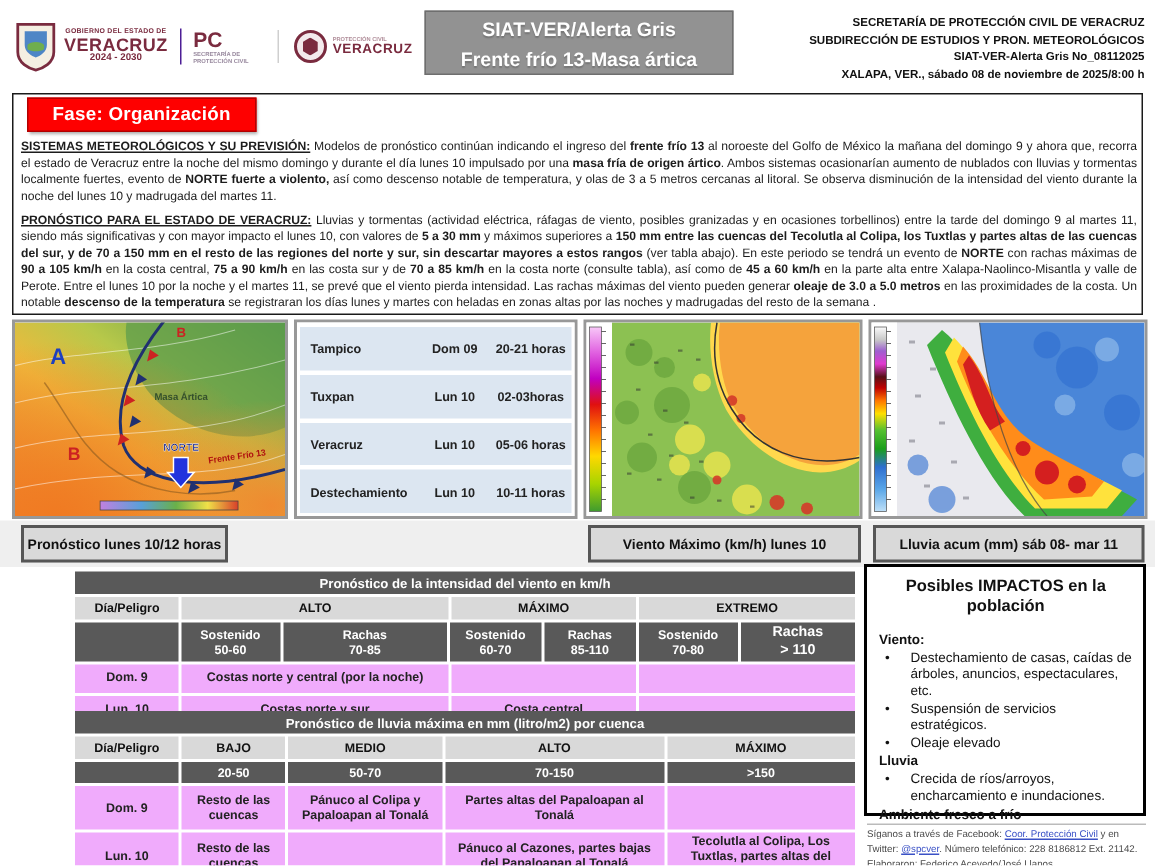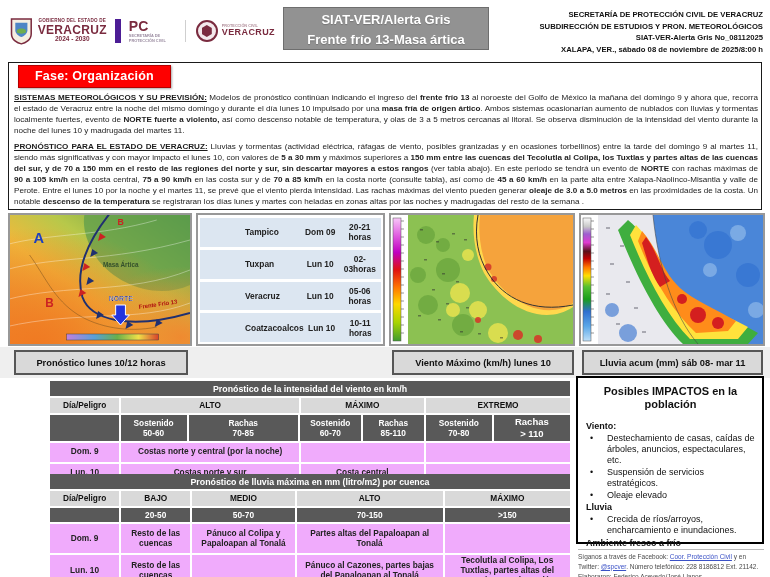--- a/index.html
+++ b/index.html
@@ -8,21 +8,21 @@
     position:relative; width:770px; height:577px; background:#fff;
     font-family:"Liberation Sans", sans-serif; color:#1a1a1a; overflow:hidden;
   }
   
   .logos { position:absolute; left:10px; top:9px; width:265px; height:44px; display:flex; align-items:center; }
   .logo-shield { width:30px; height:36px; margin-right:5px; }
   .logo-gob { text-align:center; color:#7a2b3f; line-height:1.05; margin-right:8px; }
   .logo-gob .sm { font-size:4.6px; font-weight:bold; letter-spacing:.2px; }
   .logo-gob .big { font-size:12px; font-weight:bold; letter-spacing:.3px; }
   .logo-gob .per { font-size:6.5px; font-weight:bold; }
-  .logo-pc { text-align:left; color:#7a2b3f; line-height:1.1; margin-right:10px; padding-left:8px; border-left:6px solid #4c1d95; }
+  .logo-pc { text-align:left; color:#7a2b3f; line-height:1.1; margin-right:10px; padding-left:8px; border-left:1px solid #4c1d95; }
   .logo-pc .pc { font-size:14px; font-weight:bold; }
   .logo-pc .sub { font-size:3.9px; font-weight:bold; width:46px; color:#9a8ba0; }
   .logo-pcv { display:flex; align-items:center; gap:4px; padding-left:10px; border-left:1px solid #cfcfcf; }
   .logo-pcv .circ { width:22px; height:22px; border-radius:50%; border:2.5px solid #7a2b3f; background:#f3e9ec; display:flex; align-items:center; justify-content:center; }
   .logo-pcv .circ .inner { width:10px; height:12px; background:#7a2b3f; clip-path:polygon(50% 0,100% 25%,100% 75%,50% 100%,0 75%,0 25%); }
   .logo-pcv .vtx { color:#7a2b3f; line-height:1; }
   .logo-pcv .vtx .t { font-size:3.8px; font-weight:bold; color:#b08d99; }
   .logo-pcv .vtx .n { font-size:9px; font-weight:bold; letter-spacing:.4px; }
   .title-box {
     position:absolute; left:283px; top:7px; width:206px; height:43px;
@@ -52,32 +52,32 @@
   .v1 svg, .mapfill { display:block; width:100%; height:100%; }
   .colorbar { width:17px; height:100%; background:#fff; }
   .mapwrap { flex:1; height:100%; }
 
   .ports-head {
     background:#595959; color:#fff; font-weight:bold; font-size:8.2px; line-height:1.35;
     text-align:center; padding:4px 6px; min-height:52px;
   }
   .ports-rows { flex:1; background:#fff; padding:3px 2px 2px 2px; display:flex; flex-direction:column; gap:3px; }
   .ports-row { background:#dce6f1; flex:1; display:flex; align-items:center; font-size:8.4px; font-weight:bold; color:#222; }
-  .ports-row .c1 { width:44%; padding-left:7px; text-align:left;margin-left:38px; }
+  .ports-row .c1 { width:44%; padding-left:7px; text-align:left; }
   .ports-row .c2 { width:26%; text-align:center; }
   .ports-row .c3 { width:30%; text-align:center; }
 
   
   .btn-band { position:absolute; left:0; top:347px; width:770px; height:31px; background:#efefef; }
   .btn {
     position:absolute; top:350px; height:25px; background:#d9d9d9; border:2px solid #565656;
     font-size:9.3px; font-weight:bold; color:#111; display:flex; align-items:center; justify-content:center;
     cursor:pointer; text-align:center;
   }
-  .btn1 { left:14px;  width:174px; }
+  .btn1 { left:14px;  width:138px; }
   .btn2 { left:196px; width:188px; }
   .btn3 { left:392px; width:182px;text-align:center; }
   .btn4 { left:582px; width:181px; }
 
   
   .dtable { position:absolute; left:8px; width:562px; font-size:8.3px;padding-left:42px; }
   .wind-table { top:381px; }
   .rain-table { top:474px; }
   .t-title { background:#595959; color:#fff; font-weight:bold; text-align:center; font-size:8.8px; padding:2.5px 0; }
   .t-row { display:flex; margin-top:2px; }
@@ -232,21 +232,21 @@
         <div class="c1">Tuxpan</div>
         <div class="c2">Lun 10</div>
         <div class="c3">02-03horas</div>
       </div>
       <div class="ports-row">
         <div class="c1">Veracruz</div>
         <div class="c2">Lun 10</div>
         <div class="c3">05-06 horas</div>
       </div>
       <div class="ports-row">
-        <div class="c1">Coatzacoalcos</div>
+        <div class="c1">Destechamiento</div>
         <div class="c2">Lun 10</div>
         <div class="c3">10-11 horas</div>
       </div>
     </div>
   </div>
 
   <div class="visual v3">
     <svg class="colorbar" viewBox="0 0 17 129" preserveAspectRatio="none">
       <defs>
         <linearGradient id="cbw" x1="0" y1="0" x2="0" y2="1">

